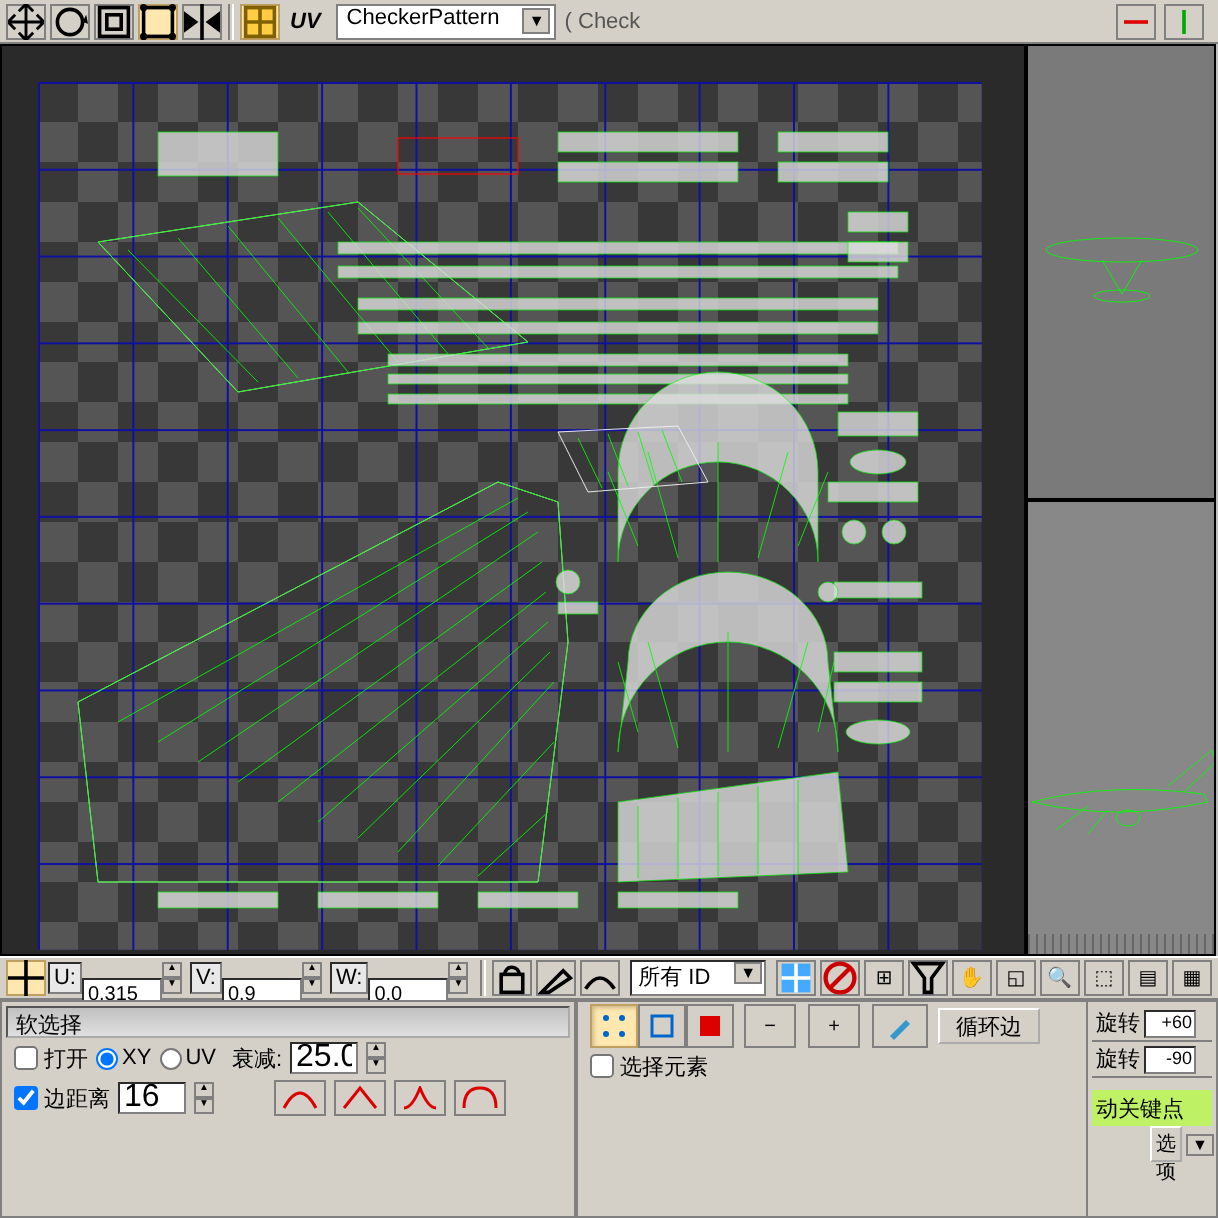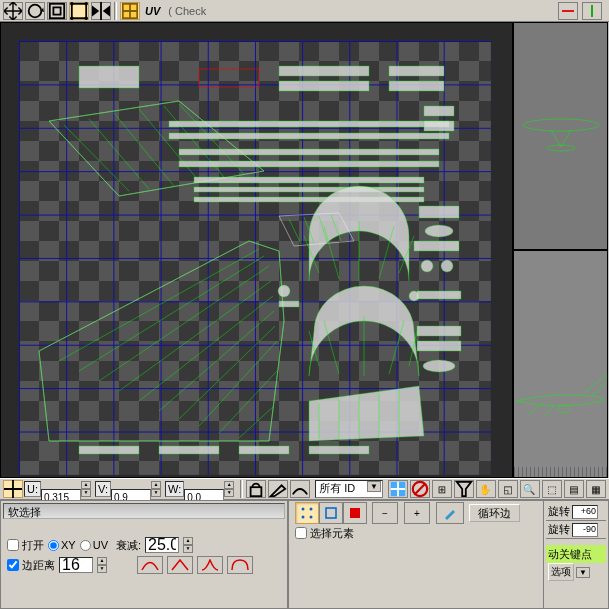--- a/index.html
+++ b/index.html
@@ -27,21 +27,21 @@
 .coord-label { display: inline-block; min-width: 14px; text-align: center; border: 1px inset #808080; background: #e8e8e8; padding: 1px 2px; }
 .coord-input { width: 40px; height: 16px; border: 1px inset #808080; background: #fff; padding: 0 2px; font-size: 10px; margin-top: 16px; }
 .spinner { width: 10px; height: 16px; display: flex; flex-direction: column; }
 .spinner span { flex: 1; border: 1px solid #808080; background: #d4d0c8; font-size: 5px; line-height: 5px; text-align: center; cursor: pointer; }
 .select-id { width: 68px; height: 18px; border: 1px inset #808080; background: #fff; padding: 0 14px 0 3px; position: relative; margin: 0 4px; }
 .select-id::after { content: "▼"; position: absolute; right: 1px; top: 0; font-size: 8px; background: #d4d0c8; border: 1px solid #808080; padding: 0 2px; }
 .icon-strip { display: flex; margin-left: auto; }
 
 .bottom-panels { display: flex; height: 109px; }
 .panel { background: #d4d0c8; border: 1px solid #808080; padding: 2px; }
-.panel-title { height: 16px; background: linear-gradient(#c0c0c0,#e0e0e0); border: 1px inset #aaa; padding: 1px 4px; font-size: 11px; margin-bottom: 16px; }
+.panel-title { height: 16px; background: linear-gradient(#c0c0c0,#e0e0e0); border: 1px inset #aaa; padding: 1px 4px; font-size: 11px; margin-bottom: 0; }
 .soft-panel { width: 288px; }
 .select-panel { width: 256px; }
 .right-panel { width: 65px; border-left: none; }
 
 .row { display: flex; align-items: center; height: 20px; gap: 4px; padding: 0 4px; }
 .checkbox { display: flex; align-items: center; gap: 3px; }
 .checkbox input { width: 12px; height: 12px; }
 .radio { display: flex; align-items: center; gap: 2px; }
 .radio input { width: 11px; height: 11px; }
 .num-input { width: 34px; height: 16px; border: 1px inset #808080; background: #fff; padding: 0 2px; font-size: 16px; }
@@ -122,20 +122,21 @@
       </svg>
     </div>
   <div class="tb-sep"></div>
   <div class="tb-btn active">
       <svg viewBox="0 0 10 10">
         <rect x="1" y="1" width="8" height="8" stroke="#806000" fill="#ffcc44"></rect>
         <path d="M1 5 L9 5 M5 1 L5 9" stroke="#806000"></path>
       </svg>
     </div>
   <span class="uv-label">UV</span>
+  <div class="dropdown"><span>CheckerPattern</span></div>
   <span class="secondary-text">( Check</span>
   <div class="crosshair-icons">
     <div class="tb-btn">
         <svg viewBox="0 0 10 10">
           <path d="M0 5 L10 5" stroke="#d00" stroke-width="1.5"></path>
         </svg>
       </div>
     <div class="tb-btn">
         <svg viewBox="0 0 10 10">
           <path d="M5 0 L5 10" stroke="#0a0" stroke-width="1.5"></path>
@@ -422,17 +423,17 @@
       <span class="mini-field">+60</span>
     </div>
     <div class="rot-row">
       <span>旋转</span>
       <span class="mini-field">-90</span>
     </div>
     <div class="rot-row" style="border-bottom:none; margin-top:6px; background:#bef264;">
       <span>动关键点</span>
     </div>
     <div class="rot-row" style="border-bottom:none;">
-      <button class="wide-btn" style="padding:1px 2px; font-size:10px;">选项</button>
+      <button class="wide-btn" style="padding:1px 2px; font-size:10px;margin-left:27px;">选项</button>
       <span style="border:1px solid #808080; padding:0 2px; background:#d4d0c8; font-size:8px;">▼</span>
     </div>
   </div>
 </div>
 
 </body></html>

